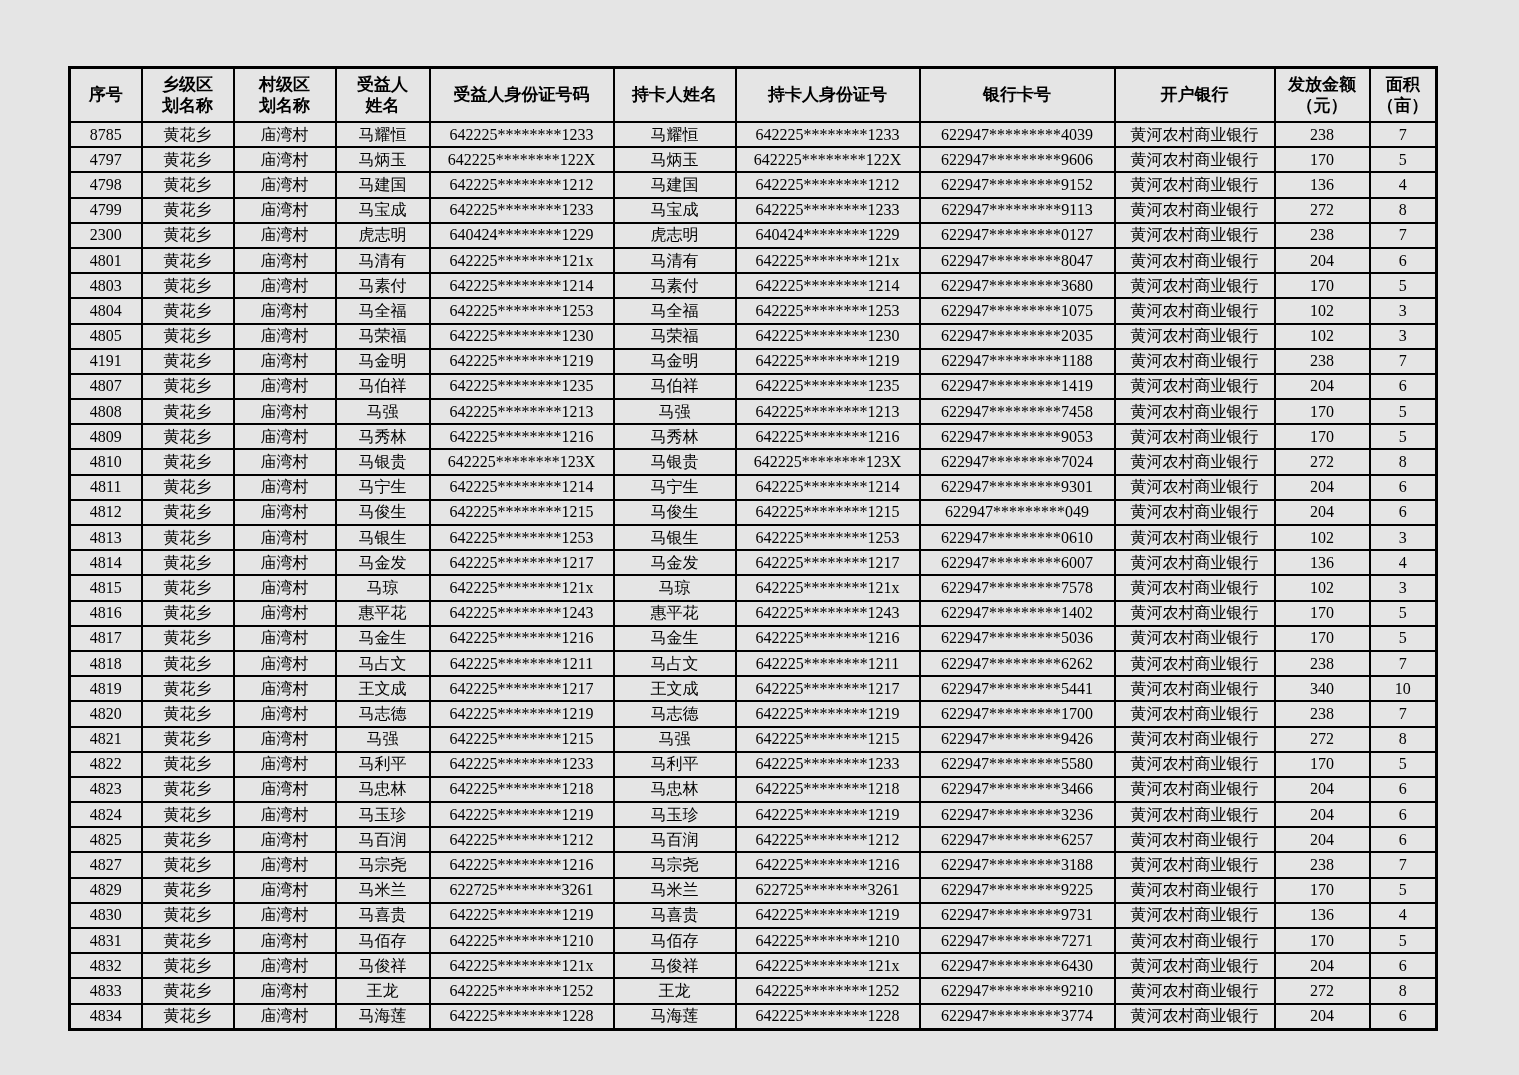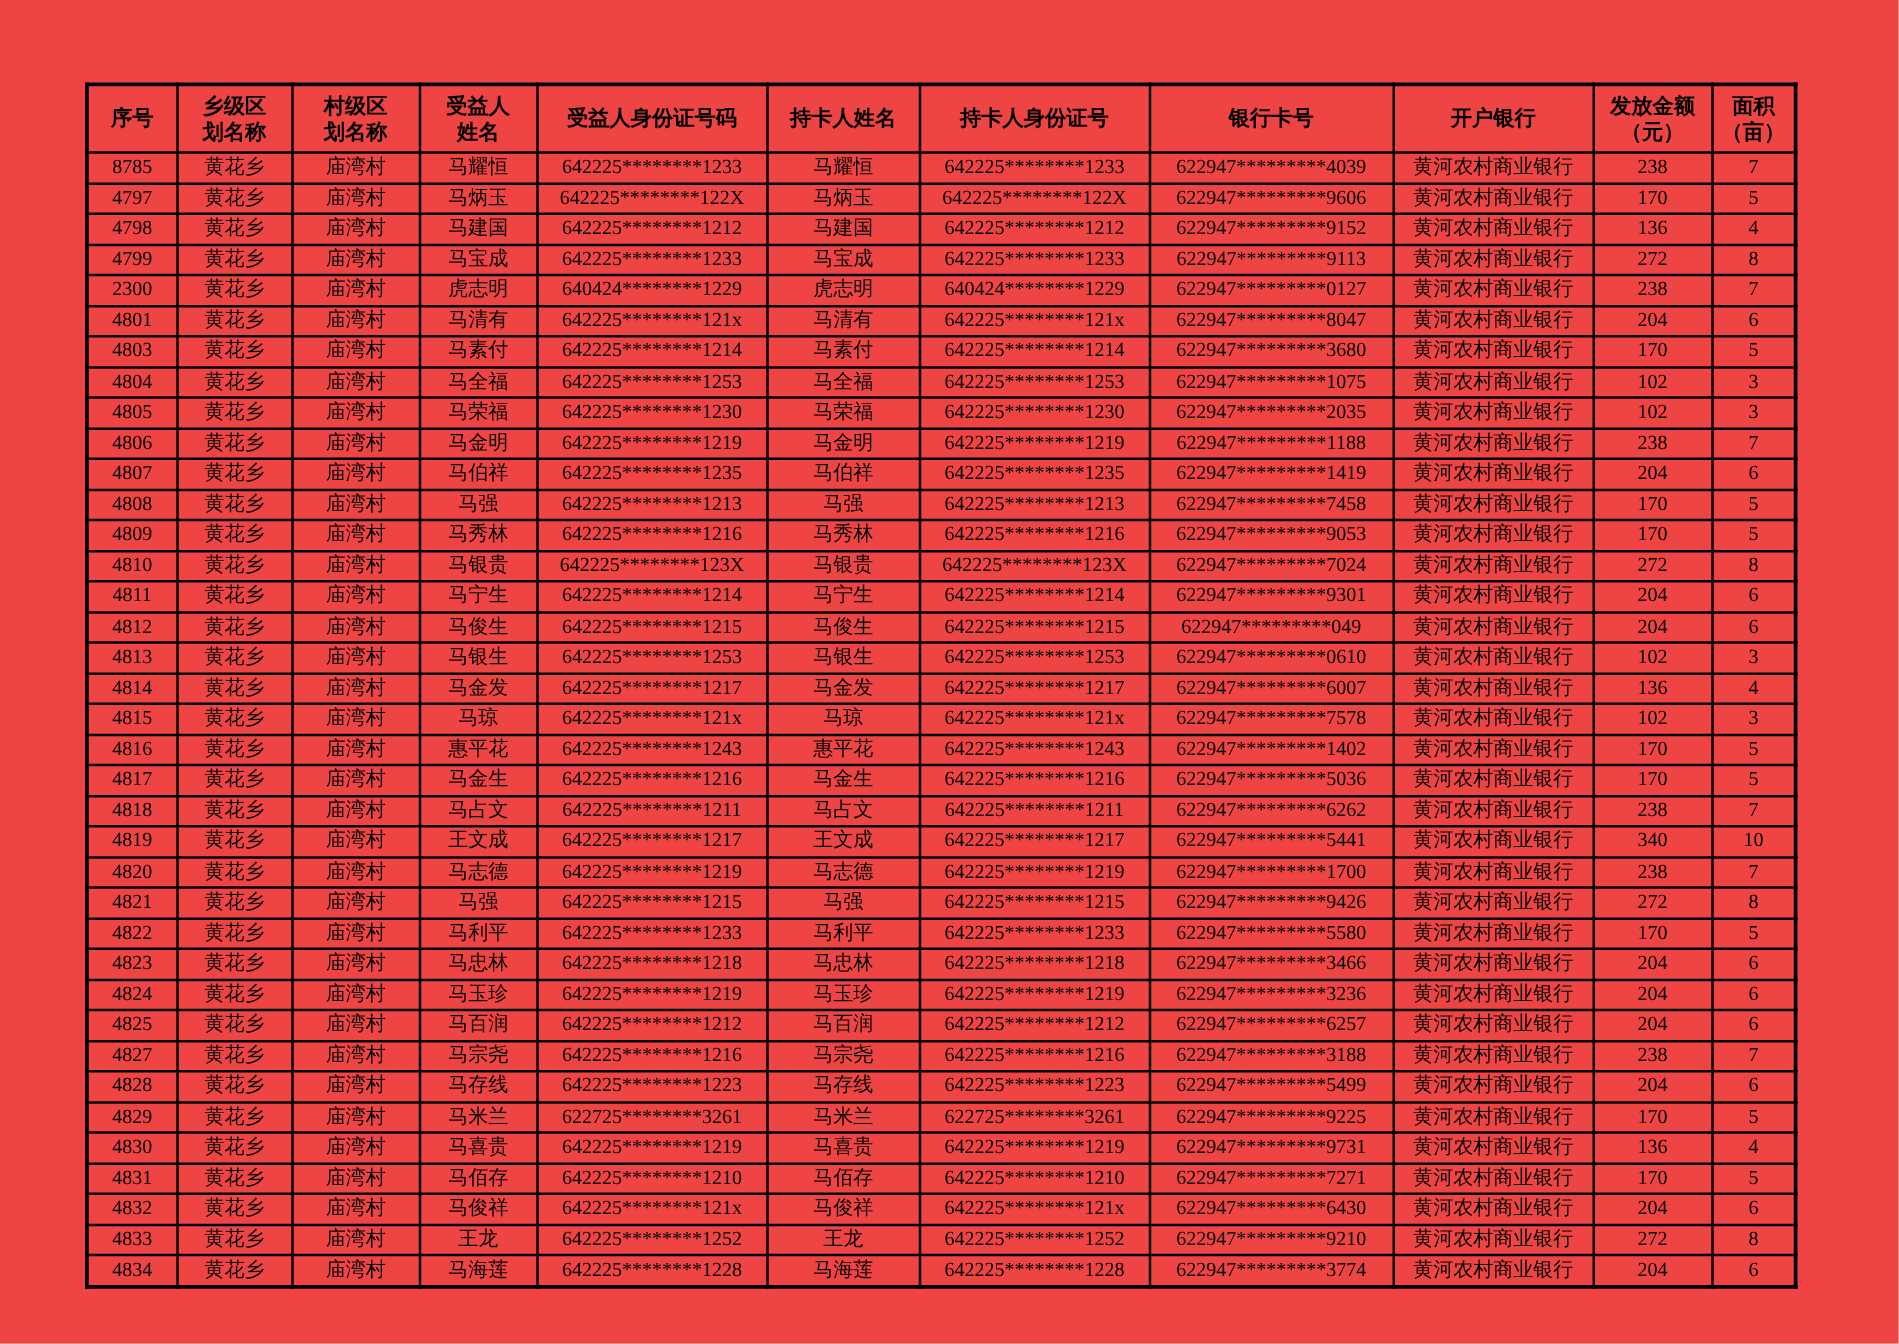--- a/index.html
+++ b/index.html
@@ -9,21 +9,21 @@
     width: 1519px;
     height: 1075px;
     overflow: hidden;
     font-family: "Liberation Serif", "DejaVu Serif", serif;
     color: #000000;
   }
   .page {
     position: relative;
     width: 1519px;
     height: 1075px;
-    background: #ef4444;
+    background: #e5e5e5;
   }
   .table-wrap {
     position: absolute;
     left: 68px;
     top: 66px;
     width: 1367px;
     height: 965px;
   }
   table.subsidy {
     width: 100%;
@@ -216,21 +216,21 @@
             <td>马荣福</td>
             <td class="num">642225********1230</td>
             <td>马荣福</td>
             <td class="num">642225********1230</td>
             <td class="num">622947*********2035</td>
             <td>黄河农村商业银行</td>
             <td class="num">102</td>
             <td class="num">3</td>
           </tr>
           <tr>
-            <td class="num">4806</td>
+            <td class="num">4191</td>
             <td>黄花乡</td>
             <td>庙湾村</td>
             <td>马金明</td>
             <td class="num">642225********1219</td>
             <td>马金明</td>
             <td class="num">642225********1219</td>
             <td class="num">622947*********1188</td>
             <td>黄河农村商业银行</td>
             <td class="num">238</td>
             <td class="num">7</td>
@@ -487,33 +487,20 @@
             <td>黄花乡</td>
             <td>庙湾村</td>
             <td>马宗尧</td>
             <td class="num">642225********1216</td>
             <td>马宗尧</td>
             <td class="num">642225********1216</td>
             <td class="num">622947*********3188</td>
             <td>黄河农村商业银行</td>
             <td class="num">238</td>
             <td class="num">7</td>
-          </tr>
-          <tr>
-            <td class="num">4828</td>
-            <td>黄花乡</td>
-            <td>庙湾村</td>
-            <td>马存线</td>
-            <td class="num">642225********1223</td>
-            <td>马存线</td>
-            <td class="num">642225********1223</td>
-            <td class="num">622947*********5499</td>
-            <td>黄河农村商业银行</td>
-            <td class="num">204</td>
-            <td class="num">6</td>
           </tr>
           <tr>
             <td class="num">4829</td>
             <td>黄花乡</td>
             <td>庙湾村</td>
             <td>马米兰</td>
             <td class="num">622725********3261</td>
             <td>马米兰</td>
             <td class="num">622725********3261</td>
             <td class="num">622947*********9225</td>

